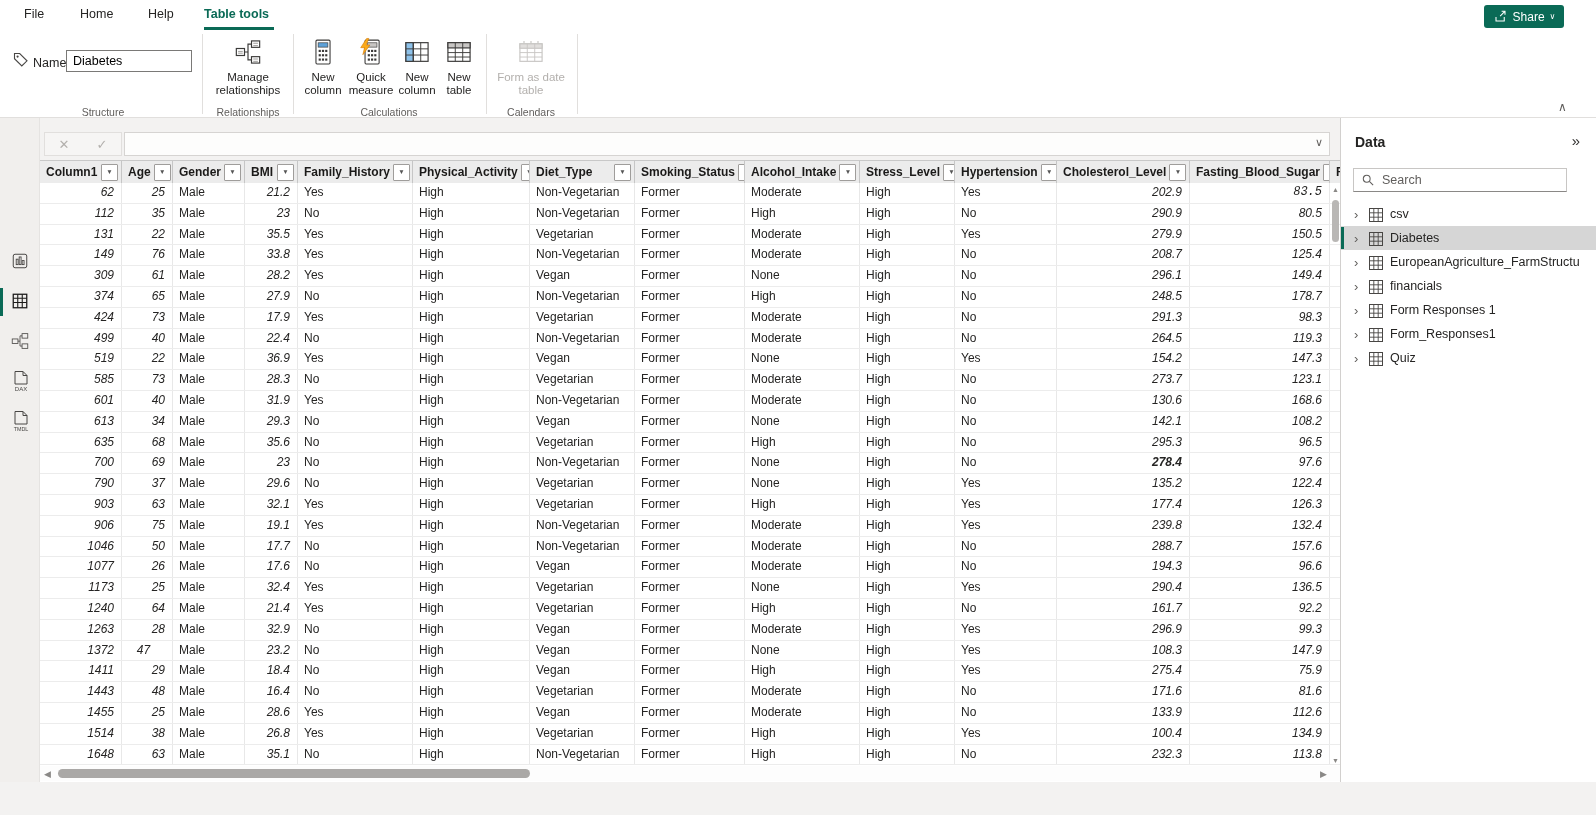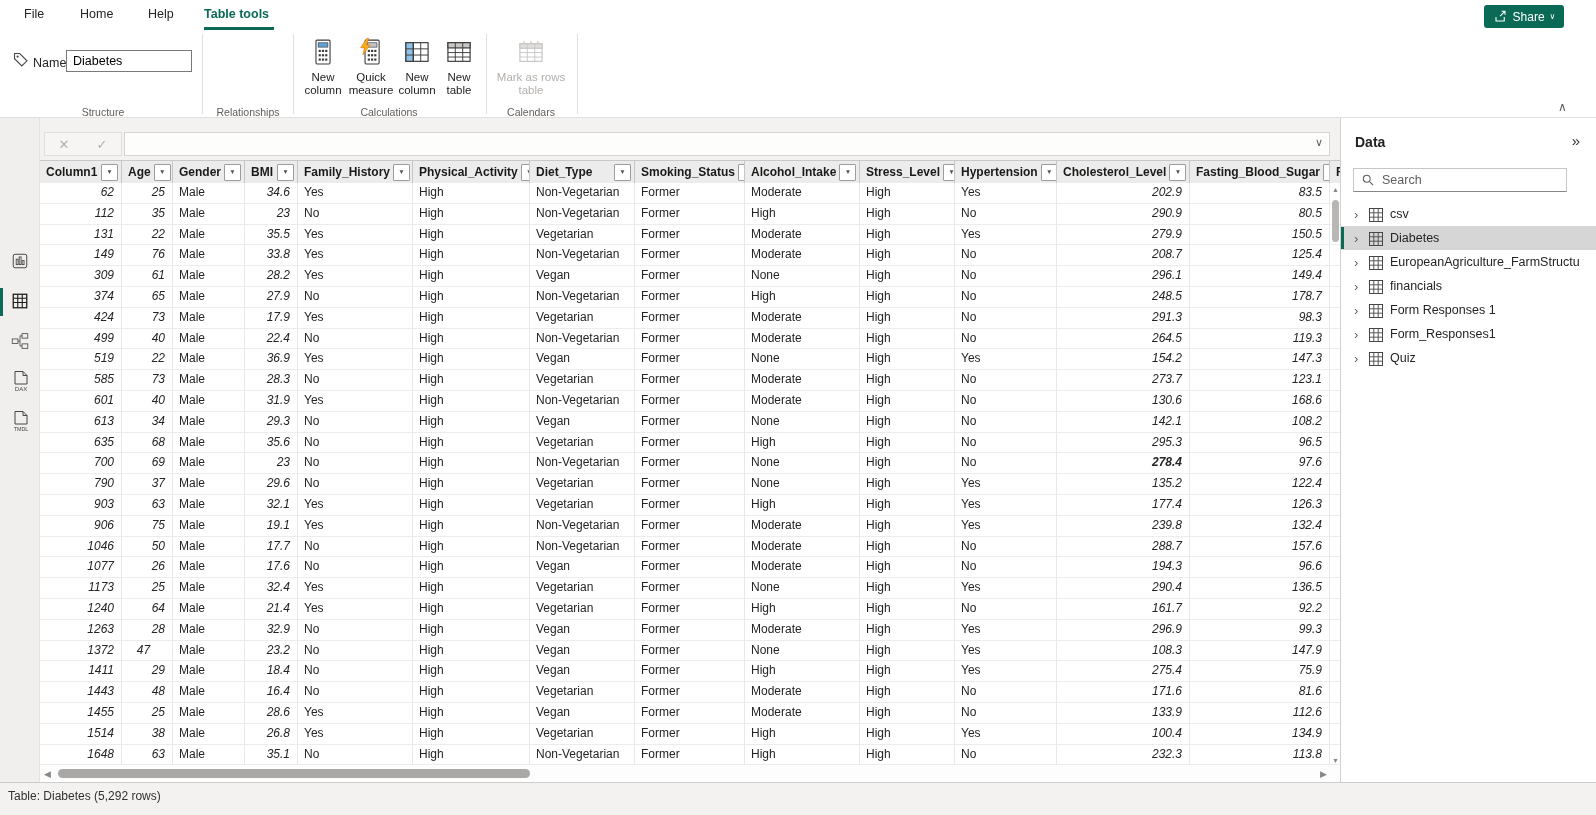--- a/index.html
+++ b/index.html
@@ -97,20 +97,32 @@
       <svg width="16" height="16" viewBox="0 0 16 16">
           <path d="M1.5 1.5h5.2l7.3 7.3-5.2 5.2-7.3-7.3z" fill="none" stroke="#484644" stroke-width="1.1"></path>
           <circle cx="4.6" cy="4.6" r="1.1" fill="#484644"></circle>
         </svg>
     </span>
     <span class="namelabel">Name</span>
     <input class="nameinput" value="Diabetes" style="">
     <div class="glabel" style="left:8px;width:190px">Structure</div>
     <div class="vsep" style="left:202px"></div>
 
+    <div class="rbtn" style="left:206px;width:84px">
+      <span class="ic">
+        <svg width="28" height="28" viewBox="0 0 24 24">
+            <rect x="2" y="9" width="7" height="6" fill="#fff" stroke="#3b3a39"></rect>
+            <rect x="15" y="2.5" width="7" height="5.5" fill="#fff" stroke="#3b3a39"></rect>
+            <rect x="15" y="16" width="7" height="5.5" fill="#fff" stroke="#3b3a39"></rect>
+            <path d="M9 12h3M12 12V5.2h3M12 12v6.8h3" fill="none" stroke="#3b3a39"></path>
+            <path d="M16.5 4.5h4M16.5 6.5h4M16.5 18h4M16.5 20h4M3.5 11.5h4M3.5 13h4" stroke="#8a8886" stroke-width=".7"></path>
+          </svg>
+      </span>
+      <span>Manage relationships</span>
+    </div>
     <div class="glabel" style="left:206px;width:84px">Relationships</div>
     <div class="vsep" style="left:293px"></div>
 
     <div class="rbtn" style="left:299px;width:48px">
       <span class="ic">
         <svg width="26" height="30" viewBox="0 0 24 26">
             <rect x="5.5" y="2" width="13" height="22" rx="1" fill="#fff" stroke="#3b3a39"></rect>
             <rect x="7.5" y="4.5" width="9" height="4" fill="#5ea2d9" stroke="#3b3a39" stroke-width=".6"></rect>
             <g fill="#3b3a39">
               <rect x="8" y="11" width="2" height="2"></rect>
@@ -173,21 +185,21 @@
 
     <div class="rbtn disabled" style="left:492px;width:78px">
       <span class="ic">
         <svg width="28" height="26" viewBox="0 0 24 22">
             <path d="M6 1.5v3M12 1.5v3M18 1.5v3" stroke="#c8c6c4"></path>
             <rect x="2.5" y="4" width="19" height="15" fill="#fff" stroke="#c8c6c4"></rect>
             <rect x="2.5" y="4" width="19" height="3.8" fill="#e1dfdd" stroke="#c8c6c4"></rect>
             <path d="M8.8 4v15M15.2 4v15M2.5 11.5h19M2.5 15.3h19" fill="none" stroke="#c8c6c4" stroke-width=".8"></path>
           </svg>
       </span>
-      <span>Mark as rows table</span>
+      <span>Form as date table</span>
     </div>
     <div class="glabel" style="left:488px;width:86px">Calendars</div>
     <div class="vsep" style="left:577px"></div>
 
     <span class="collapse-ribbon">∧</span>
   </div>
 
   <div class="sidebar">
     <div class="active-bar"></div>
     <span class="sicon" style="top:134px">
@@ -293,30 +305,30 @@
         <span>Fasting_Blood_Sugar</span>
         <span class="filterbtn">▼</span>
       </div>
       <div class="hcell" style="width: 24px;">F</div>
     </div>
   <div class="gbody">
       <div class="grow">
         <div class="gcell num" style="width: 82px;">62</div>
         <div class="gcell num" style="width: 51px;">25</div>
         <div class="gcell" style="width: 72px;">Male</div>
-        <div class="gcell num" style="width: 53px;">34.6</div>
+        <div class="gcell num" style="width: 53px;">21.2</div>
         <div class="gcell" style="width: 115px;">Yes</div>
         <div class="gcell" style="width: 117px;">High</div>
         <div class="gcell" style="width: 105px;">Non-Vegetarian</div>
         <div class="gcell" style="width: 110px;">Former</div>
         <div class="gcell" style="width: 115px;">Moderate</div>
         <div class="gcell" style="width: 95px;">High</div>
         <div class="gcell" style="width: 102px;">Yes</div>
         <div class="gcell num" style="width: 133px;">202.9</div>
-        <div class="gcell num" style="width: 140px;">83.5</div>
+        <div class="gcell num" style="width: 140px; font-family: Liberation Mono, monospace;">83.5</div>
       </div>
       <div class="grow">
         <div class="gcell num" style="width: 82px;">112</div>
         <div class="gcell num" style="width: 51px;">35</div>
         <div class="gcell" style="width: 72px;">Male</div>
         <div class="gcell num" style="width: 53px;">23</div>
         <div class="gcell" style="width: 115px;">No</div>
         <div class="gcell" style="width: 117px;">High</div>
         <div class="gcell" style="width: 105px;">Non-Vegetarian</div>
         <div class="gcell" style="width: 110px;">Former</div>
@@ -794,17 +806,14 @@
           <span class="dchev">›</span>
           <span class="dtbl"><svg width="14" height="14" viewBox="0 0 14 14">
               <rect x="0.5" y="0.5" width="13" height="13" fill="none" stroke="#484644"></rect>
               <path d="M0.5 4.8h13M0.5 9.2h13M4.8 0.5v13M9.2 0.5v13" stroke="#484644" stroke-width="0.9"></path>
             </svg></span>
           <span>Quiz</span>
         </div>
       </div>
   </div>
 
-  <div class="statusbar">
-    <span>Table: Diabetes (5,292 rows)</span>
-  </div>
 
 </div>
 
 </body></html>

